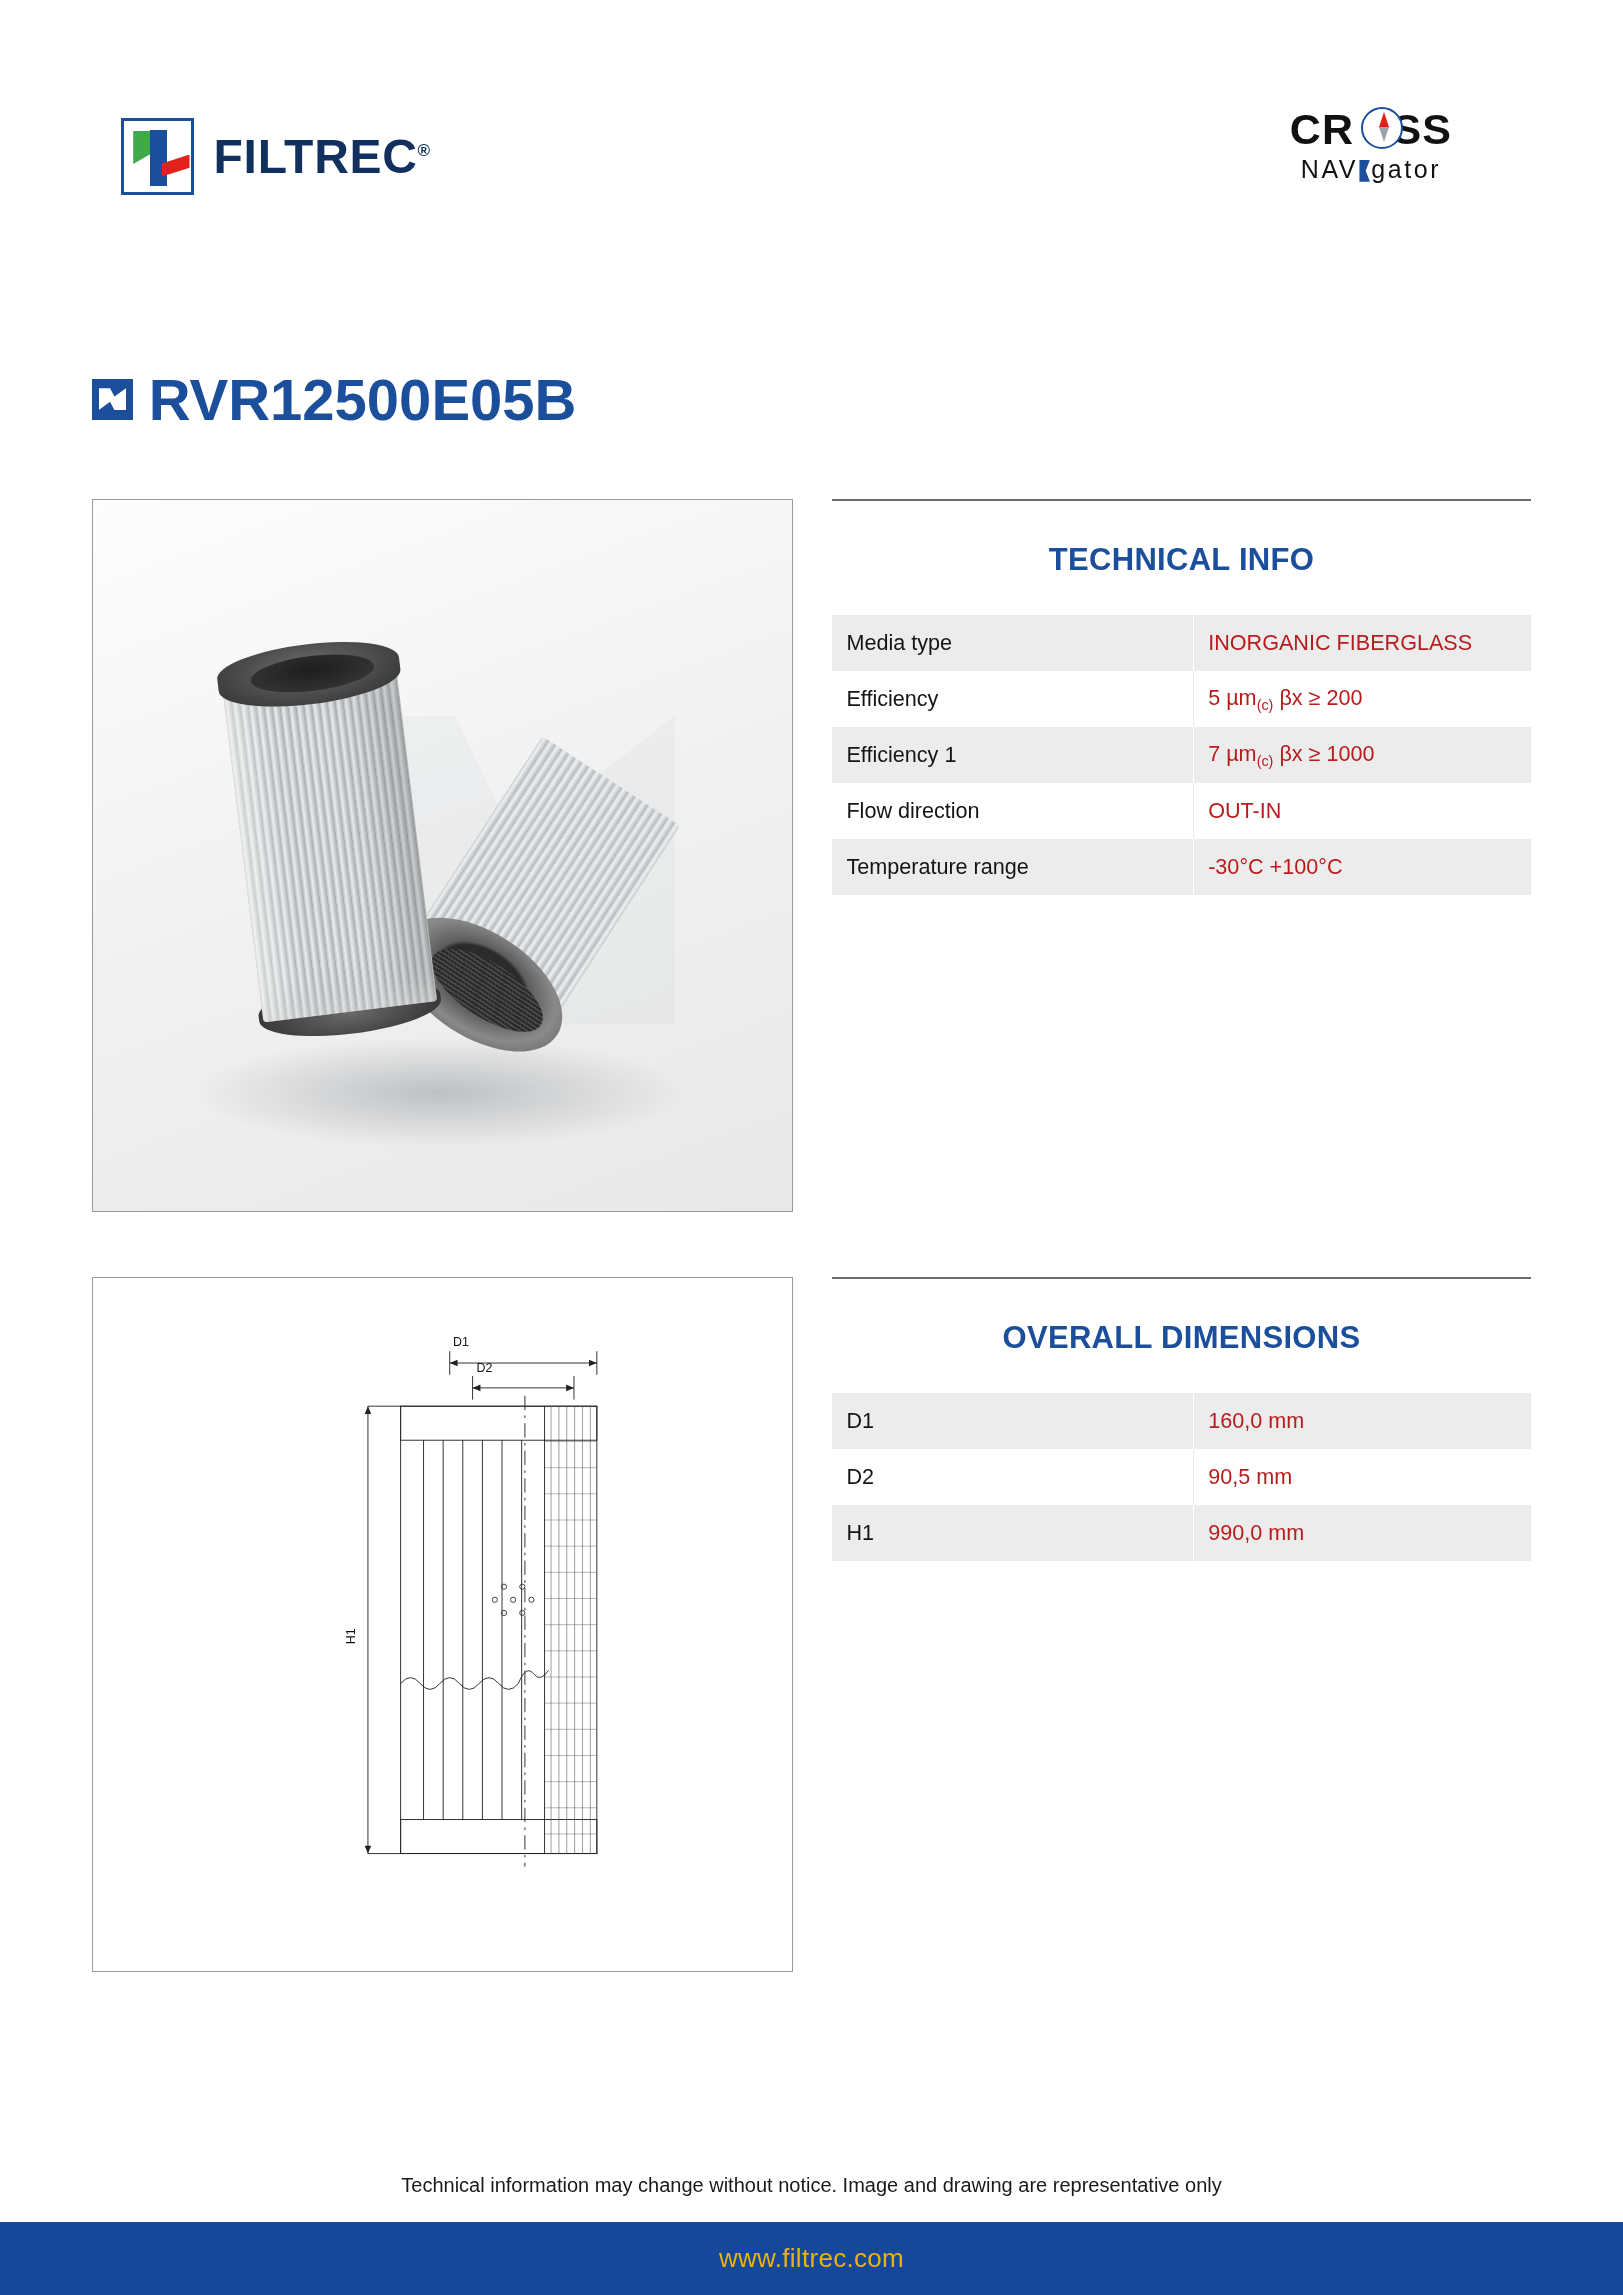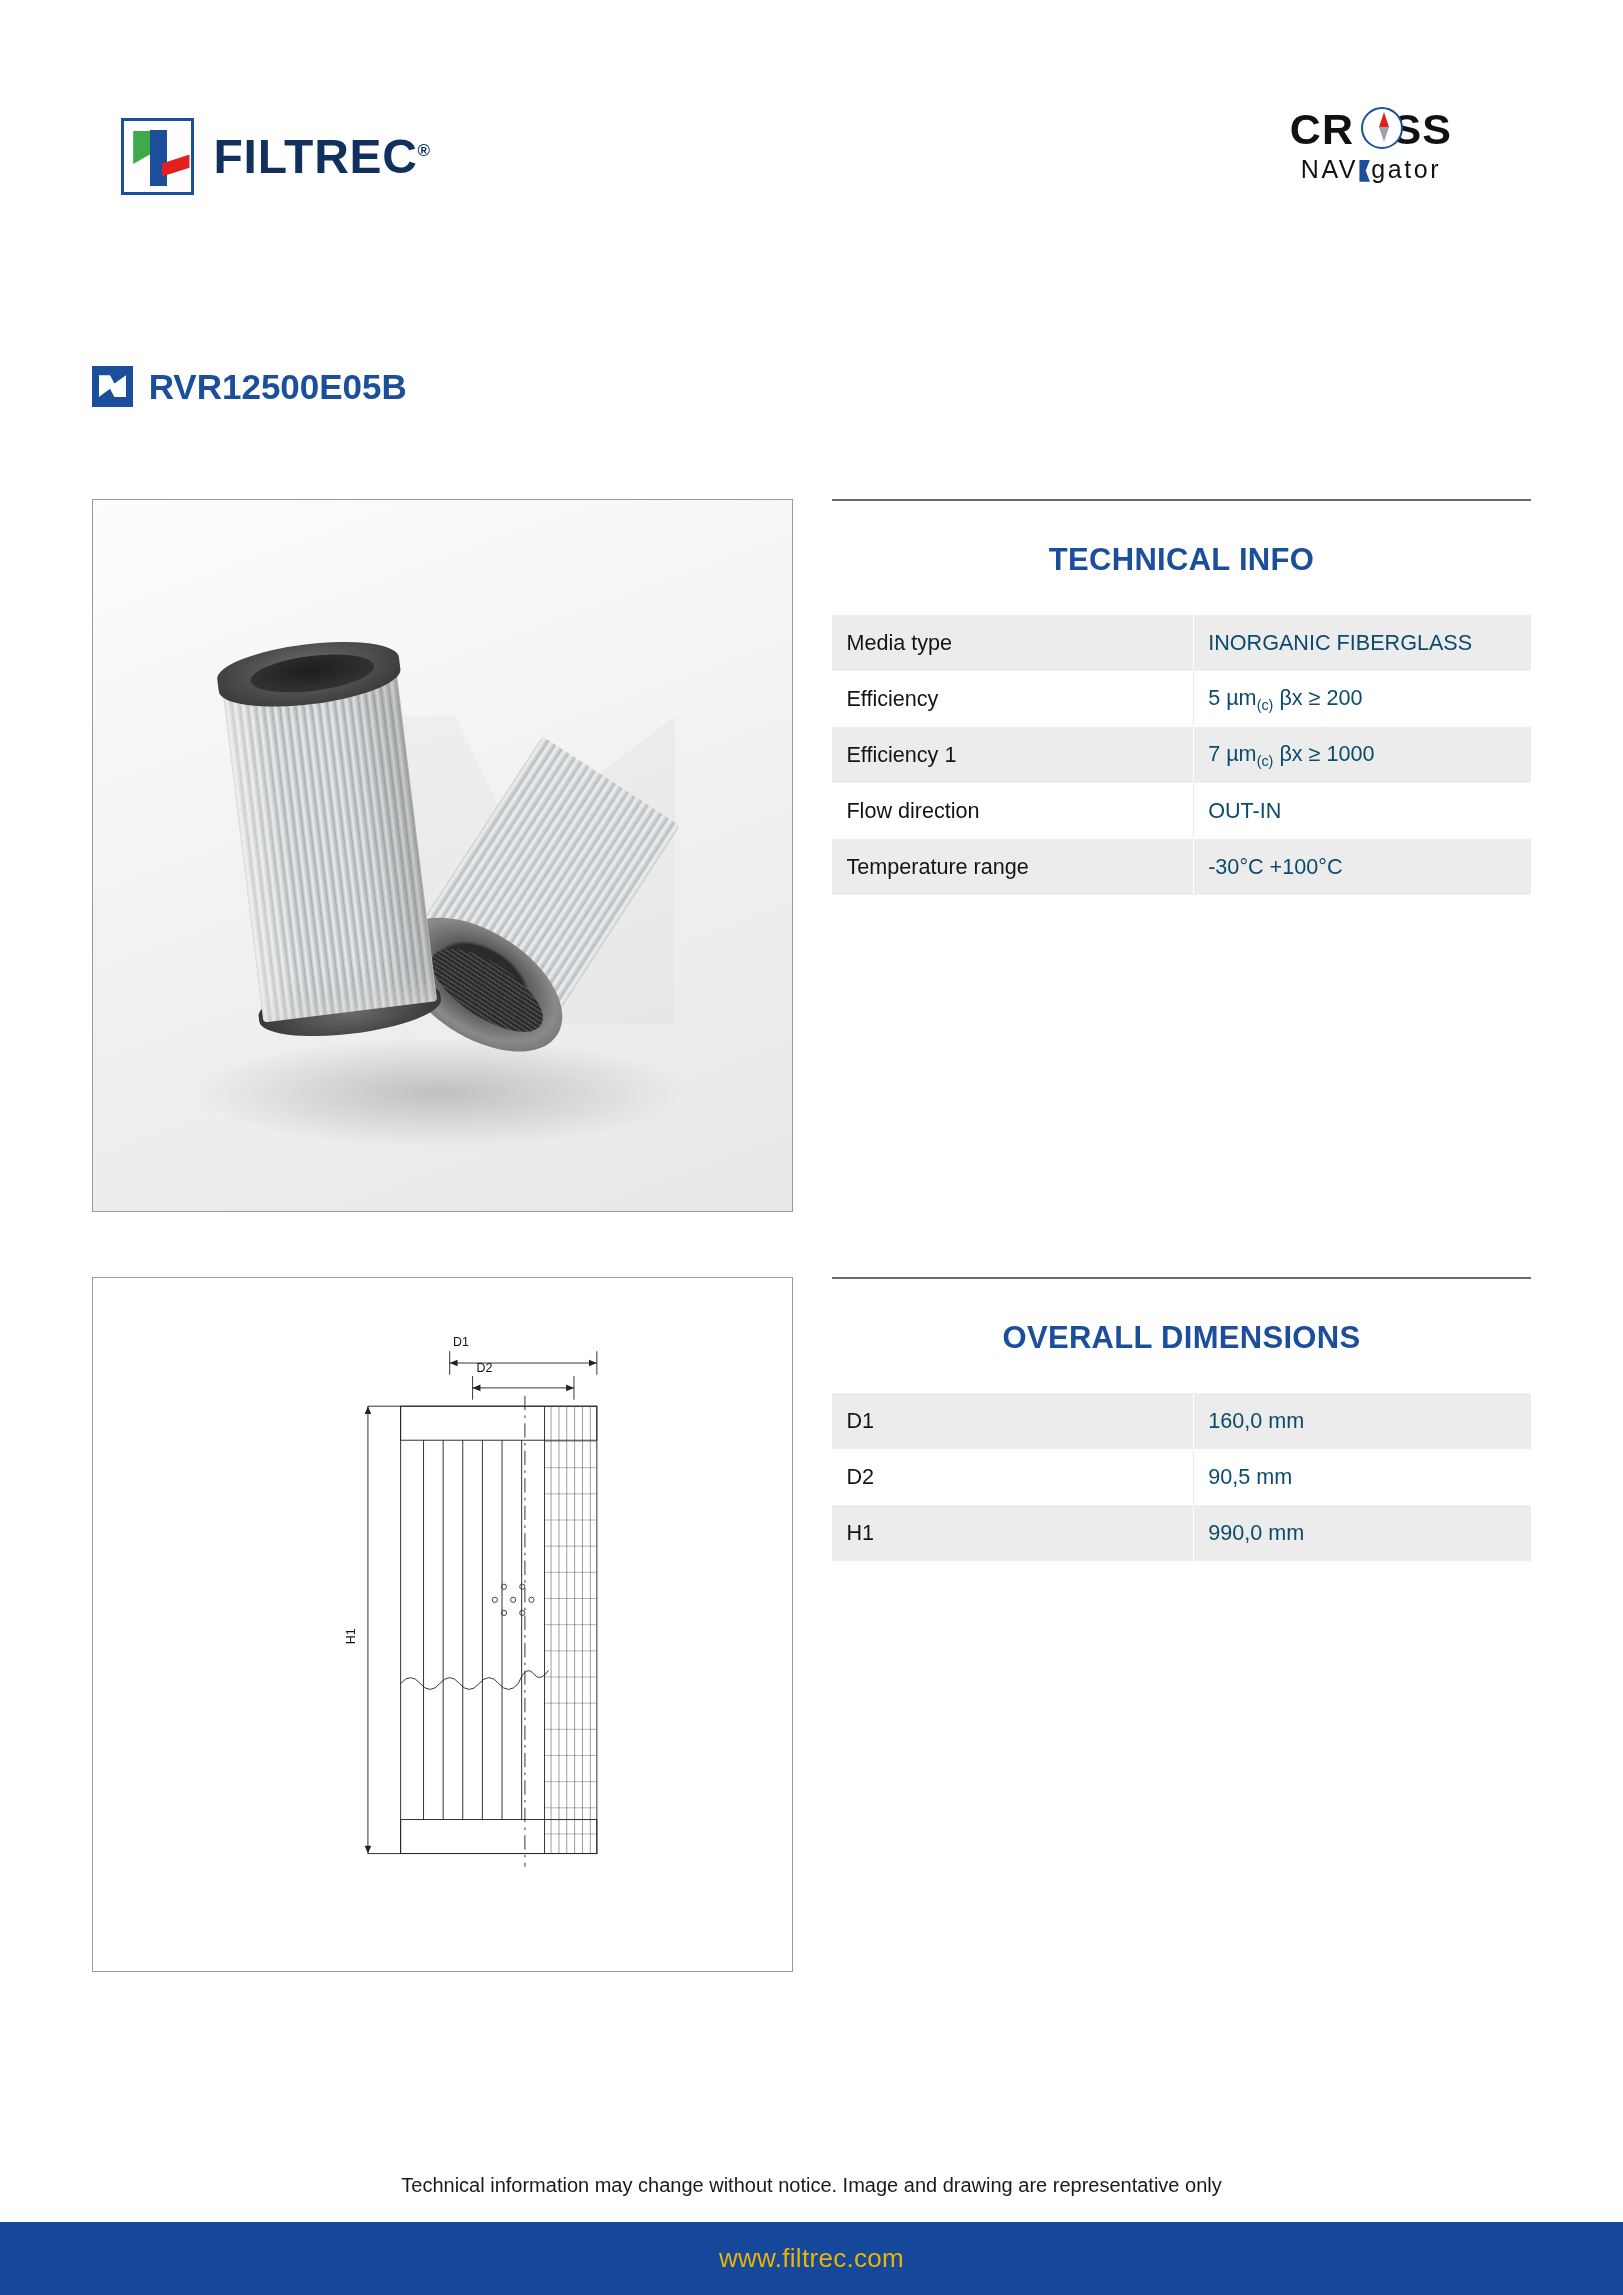--- a/index.html
+++ b/index.html
@@ -161,21 +161,21 @@
   }
   .title-icon:before {
     content: "";
     position: absolute;
     left: 6.5px; top: 9.2px;
     width: 27.5px; height: 22px;
     background: #ffffff;
     clip-path: polygon(0 0, 42% 0, 58% 38%, 100% 0, 100% 100%, 58% 100%, 42% 62%, 0 100%);
   }
   .title-text {
-    font-size: 35px;
+    font-size: 58px;
     font-weight: bold;
     color: #1b4f9c;
     letter-spacing: 0px;
   }
 
   
   .photo-panel {
     position: absolute;
     left: 92px;
     top: 499px;
@@ -315,21 +315,21 @@
     padding: 11px 14.4px;
     vertical-align: middle;
     height: 34px;
   }
   table.spec tr.alt td { background: #ececec; }
   table.spec tr td.k {
     width: 332px;
     color: #141414;
   }
   table.spec tr td.v {
-    color: #0c4a6e;
+    color: #b91c1c;
     border-left: 1.3px solid #ffffff;
   }
   table.spec tr.alt td.v { border-left: 1.3px solid #ffffff; }
   table.spec tr:not(.alt) td.v { border-left: 1.3px solid #ececec; }
   .sub {
     font-size: 14.4px;
     vertical-align: sub;
   }
 
   

